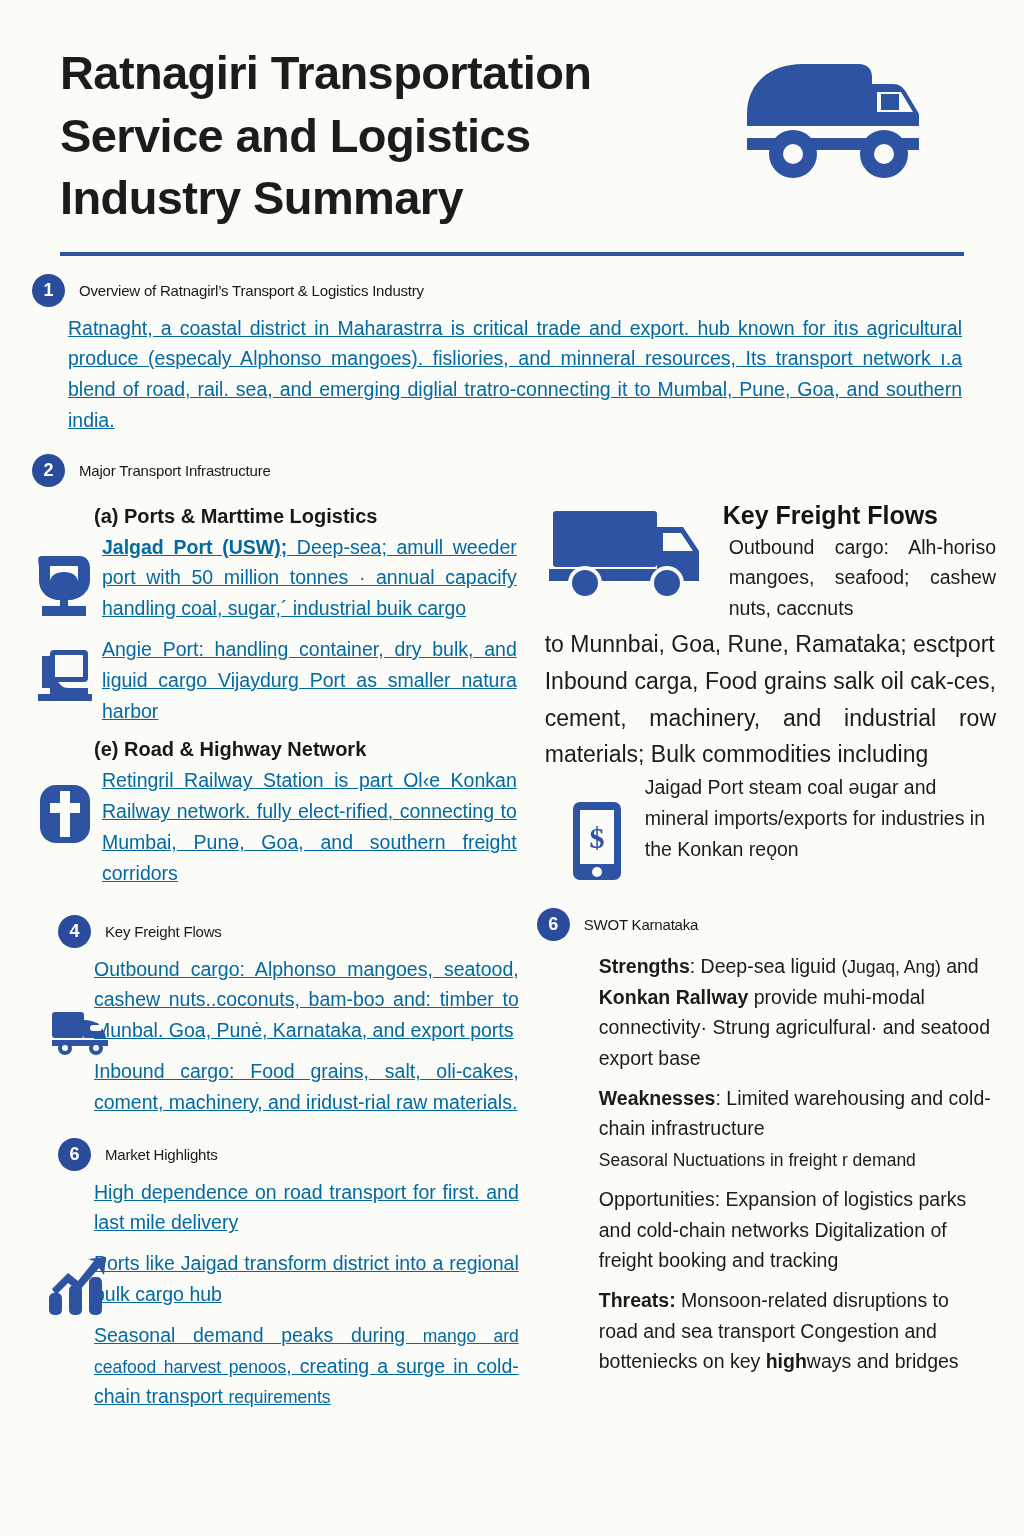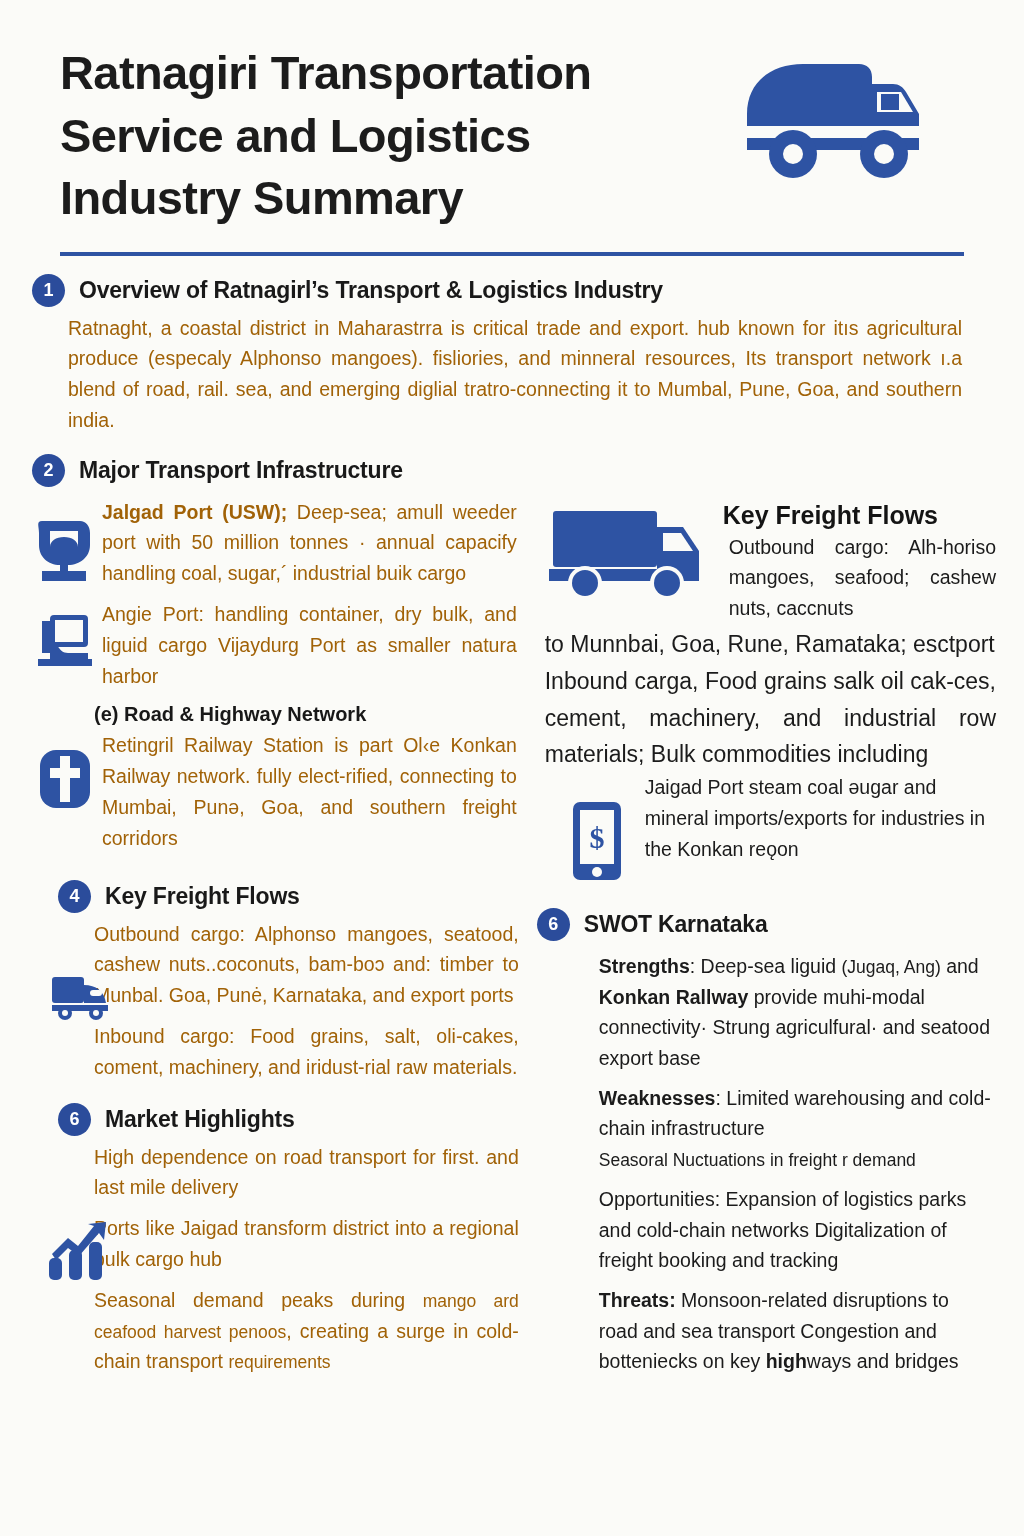--- a/index.html
+++ b/index.html
@@ -75,40 +75,41 @@
     background: #2b4c9b;
     color: #ffffff;
     font-size: 18px;
     font-weight: bold;
     display: flex;
     align-items: center;
     justify-content: center;
     flex: 0 0 auto;
   }
   .sec-title {
-    font-size: 23px;
-    font-weight: bold;
+    font-size: 15px;
+    font-weight: normal;
     color: #191919;
     letter-spacing: -0.2px;
   }
   .sub-head {
     font-size: 20px;
     font-weight: bold;
     margin: 12px 0 4px 0;
     padding-left: 68px;
     color: #181818;
   }
 
   
   .para {
     font-size: 19.5px;
     line-height: 1.58;
-    color: #a16207;
+    color: #0369a1;
     text-align: justify;
     margin: 4px 0 10px 0;
+    text-decoration: underline;
   }
   .p-full { padding: 0 62px 0 68px; }
   .p-indent { padding-left: 76px; padding-right: 12px; }
   .p-block { padding-left: 68px; padding-right: 10px; }
   .b { font-weight: bold; }
   .sm { font-size: 17.5px; }
 
   
   .row {
     position: relative;
@@ -204,20 +205,21 @@
 
   <div class="sec-head">
     <div class="badge">2</div>
     <div class="sec-title">Major Transport Infrastructure</div>
   </div>
 
   <div class="columns">
 
     <div class="col-left">
 
+      <div class="sub-head">(a) Ports &amp; Marttime Logistics</div>
 
       <div class="row">
         <div class="gutter-icon" style="top:18px;">
           <svg width="62" height="72" viewBox="0 0 62 72">
             <path d="M8 6 L46 6 C52 6 56 11 56 18 L56 30 C56 42 46 50 34 50 L34 56 L52 56 L52 66 L8 66 L8 56 L26 56 L26 50 C14 50 5 42 5 30 L5 18 C5 11 2 6 8 6 Z" fill="#2e53a3"></path>
             <path d="M16 16 L44 16 L44 32 C44 26 38 22 30 22 C22 22 16 26 16 32 Z" fill="#fbfbf8"></path>
           </svg>
         </div>
         <div class="para p-indent"><span class="b">Jalgad  Port (USW);</span><span> Deep-sea; amull weeder  port with 50 million  tonnes · annual capacify handling coal, sugar,´ industrial buik cargo</span></div>
       </div>

